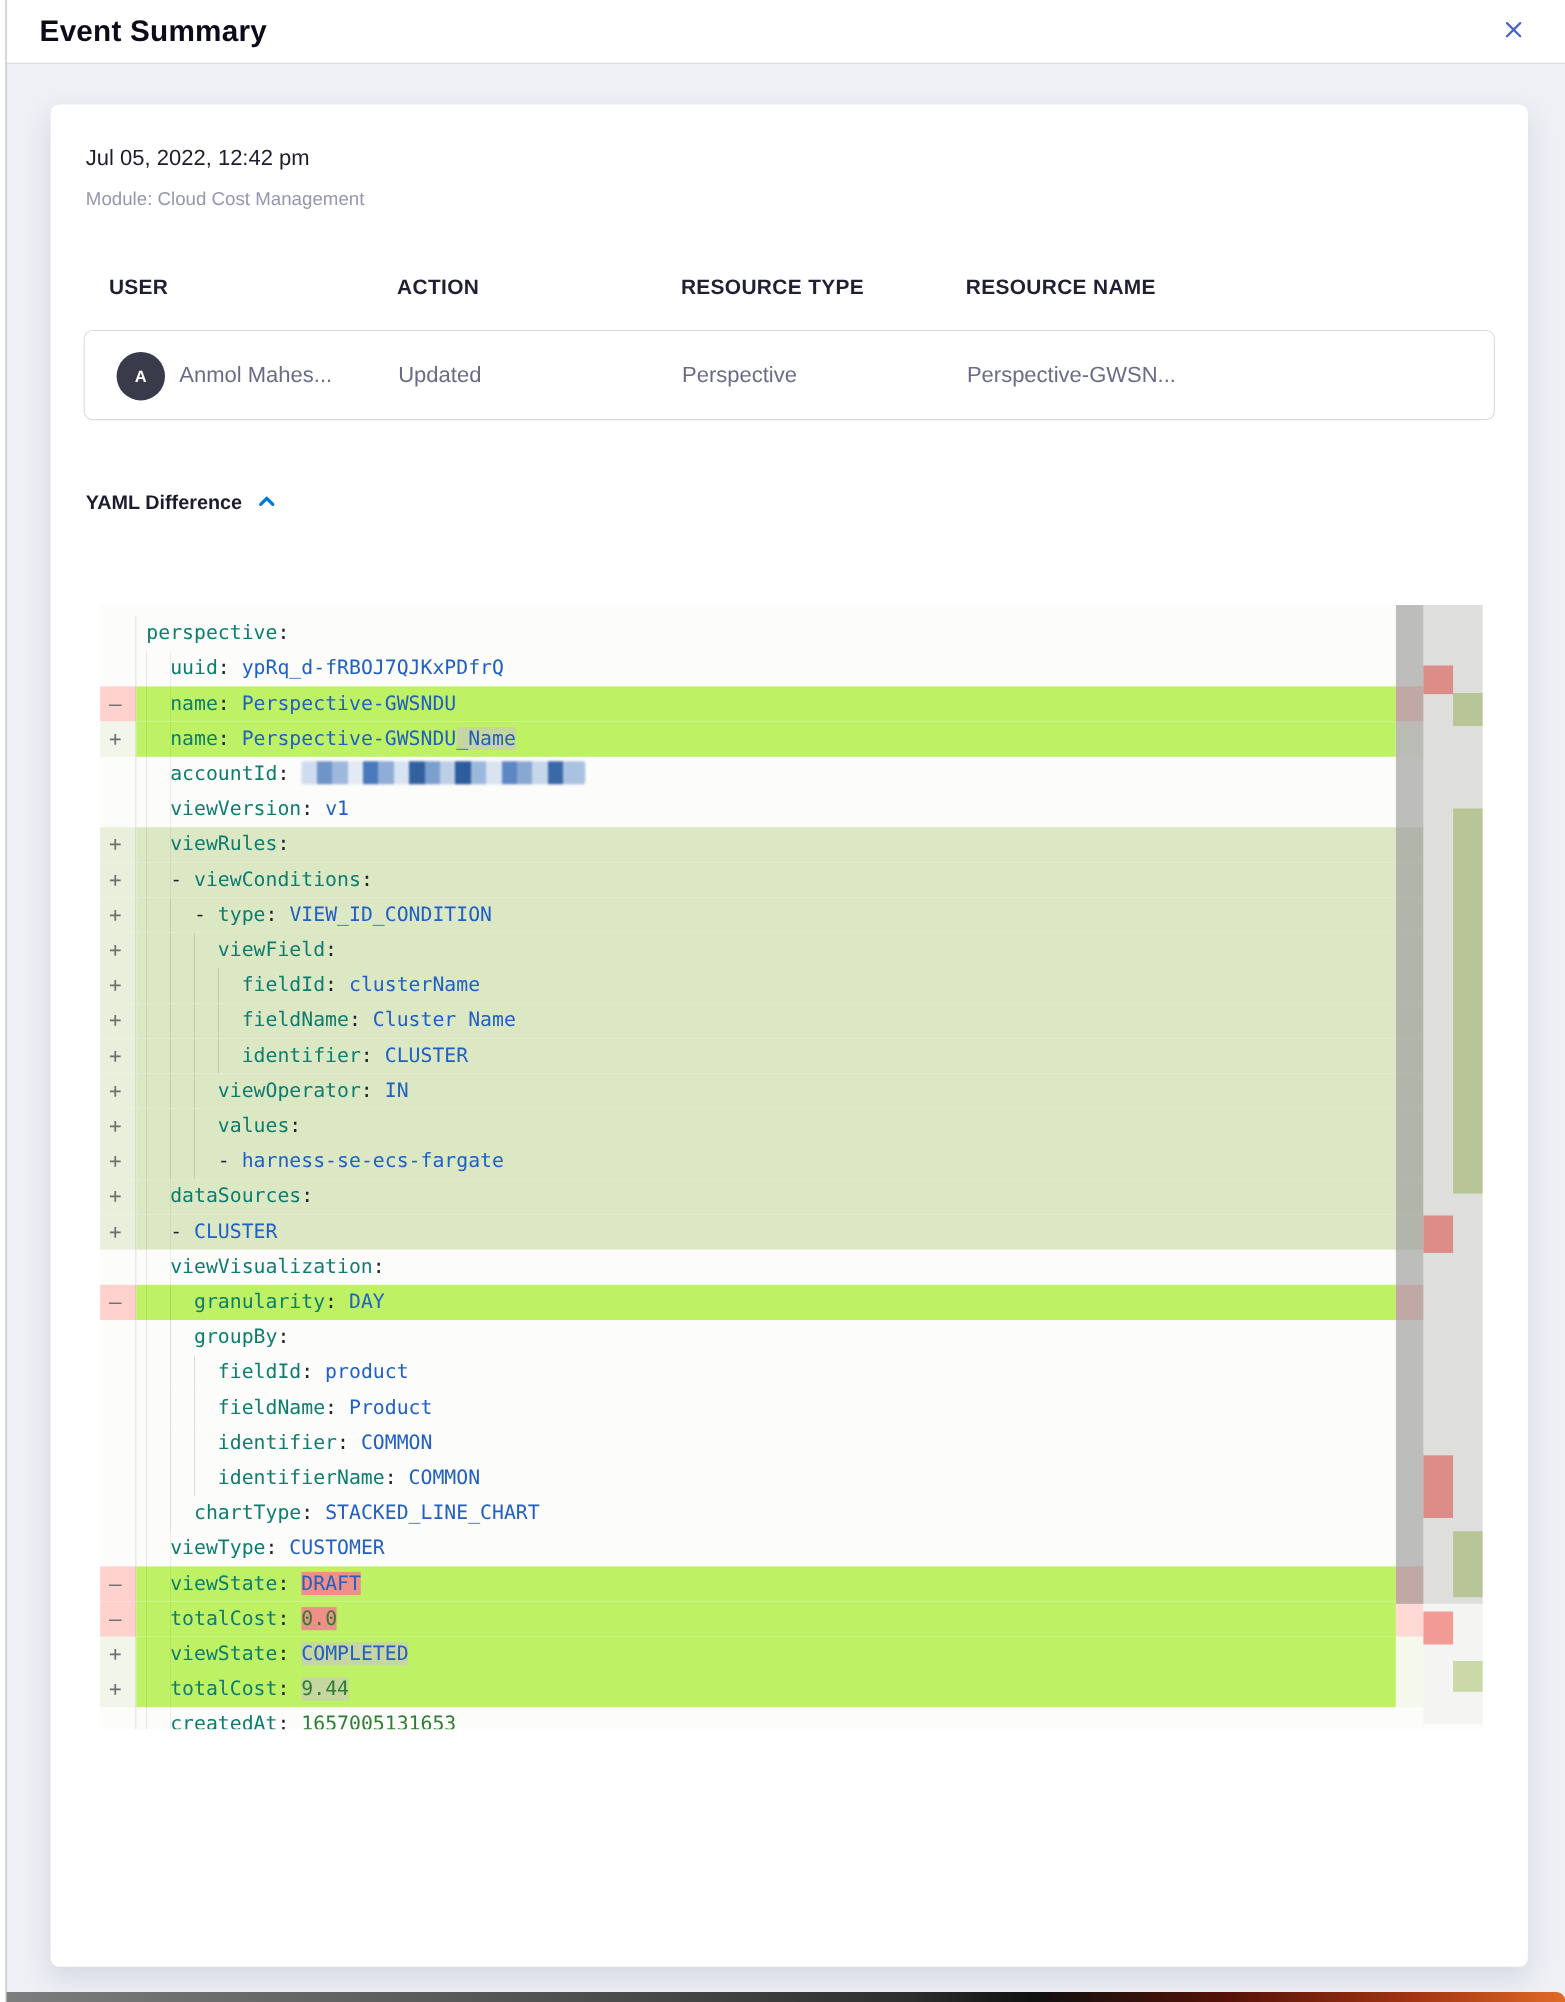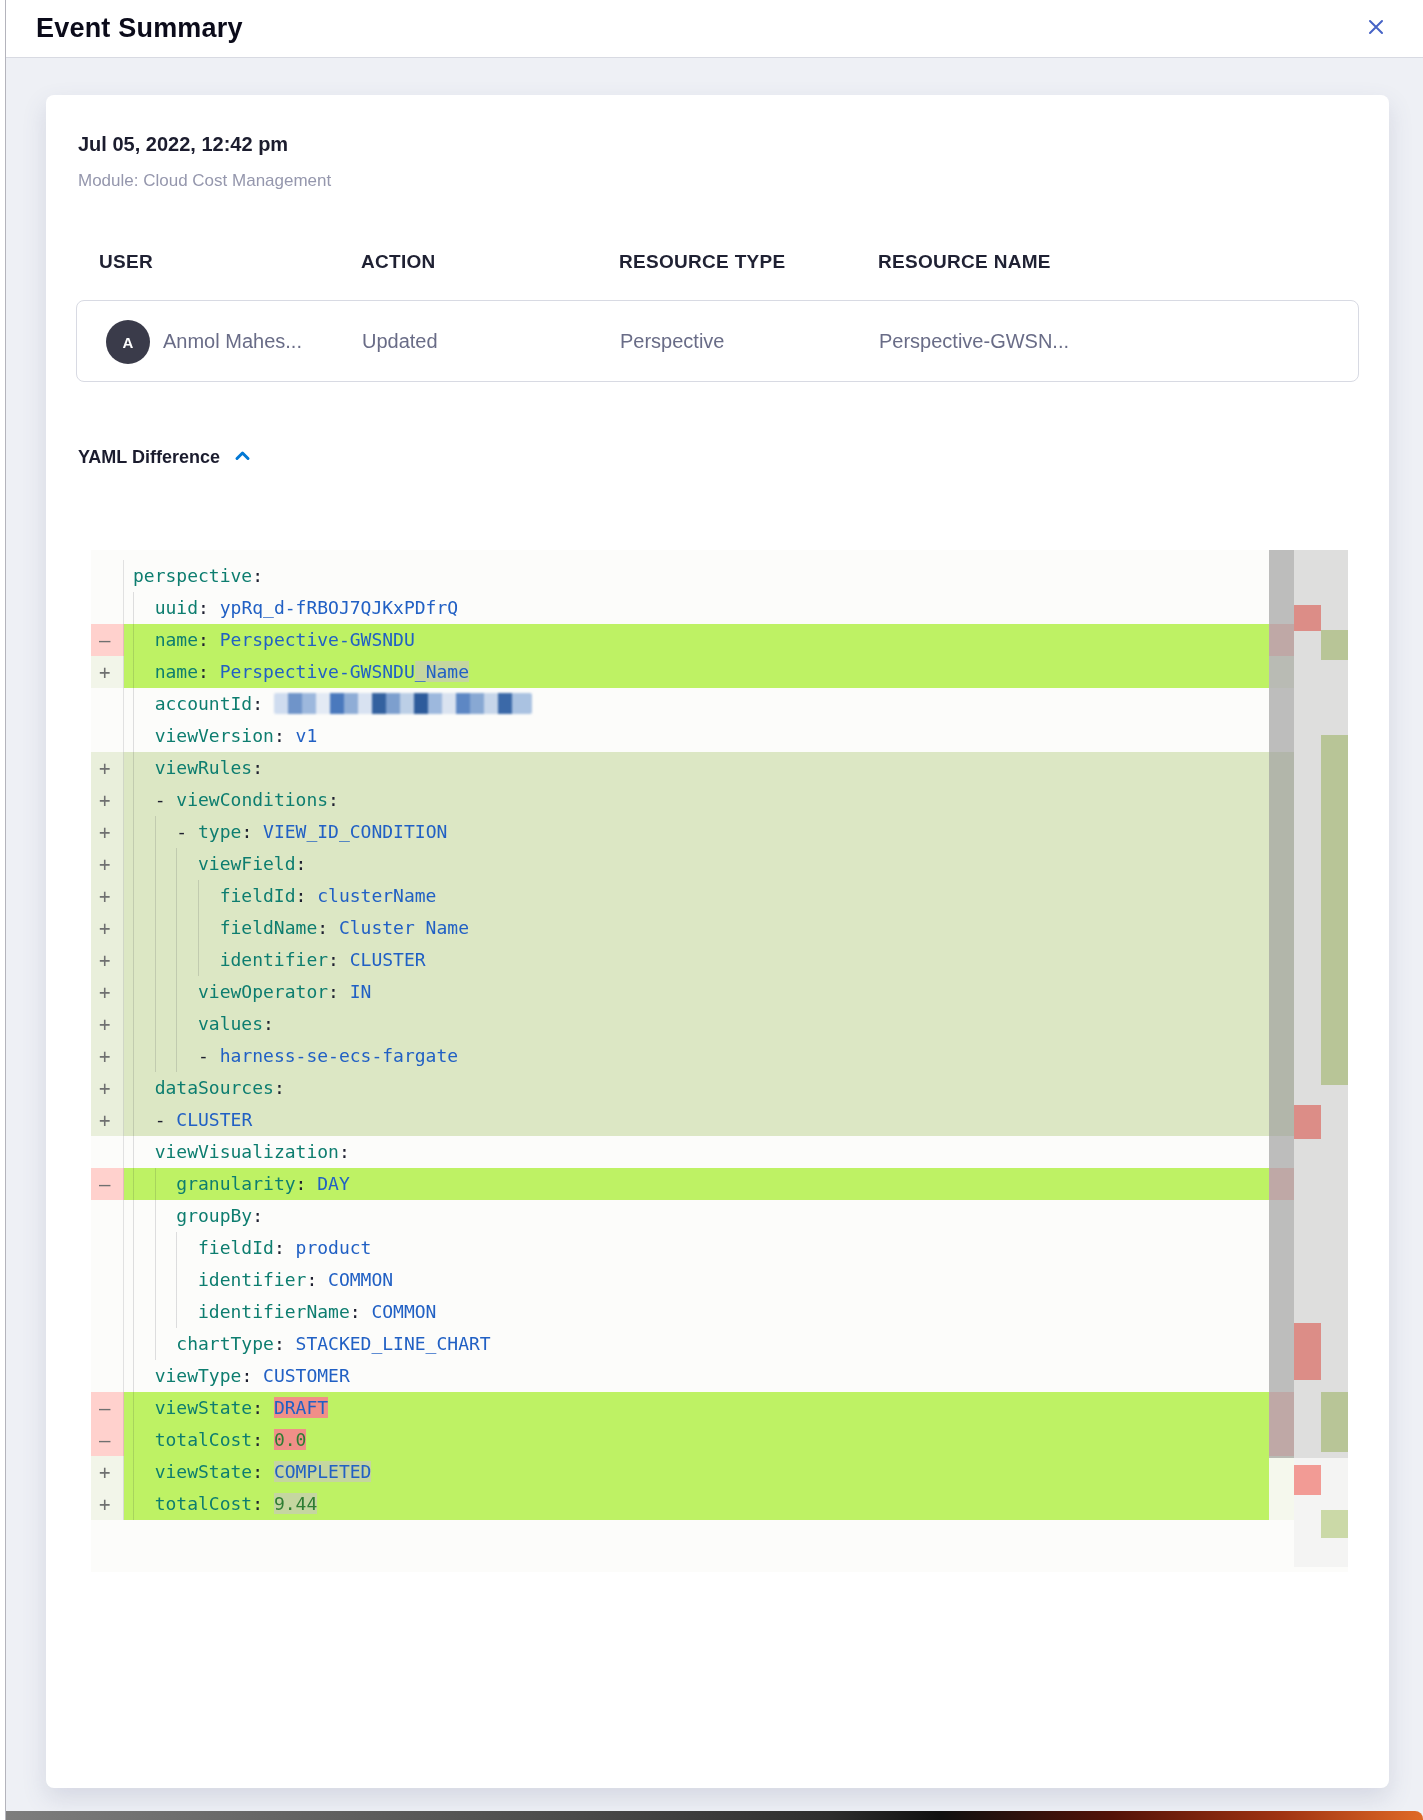--- a/index.html
+++ b/index.html
@@ -3,21 +3,21 @@
 <meta charset="utf-8">
 <style>
   html,body{margin:0;padding:0;}
   body{width:1423px;height:1820px;background:#ffffff;font-family:"Liberation Sans",sans-serif;position:relative;overflow:hidden;}
   .edge-line{position:absolute;left:5px;top:0;bottom:0;width:1px;background:#b4b4bc;z-index:5;}
   .drawer{position:absolute;left:6px;top:0;right:0;bottom:0;background:#eef0f5;padding-left:28px;}
   .topbar{position:absolute;left:0;top:0;right:0;height:58px;background:#ffffff;border-bottom:1px solid #d8dae2;display:flex;align-items:center;justify-content:space-between;padding:0 30px;box-sizing:border-box;z-index:2;}
   .title{font-size:27px;font-weight:bold;color:#0b0b1a;letter-spacing:.2px;}
   .close-btn{width:34px;height:34px;display:flex;align-items:center;justify-content:center;cursor:pointer;background:none;border:none;padding:0;}
   .card{position:absolute;left:40px;top:95px;width:1343px;height:1693px;background:#ffffff;border-radius:8px;box-shadow:0 10px 24px rgba(80,90,130,.16);}
-  .date{position:absolute;left:32px;top:38px;font-size:20px;font-weight:bold;color:#1b1c2e;}
+  .date{position:absolute;left:32px;top:38px;font-size:20px;font-weight:normal;color:#1b1c2e;}
   .module{position:absolute;left:32px;top:76px;font-size:17px;color:#9597ad;font-weight:500;}
   .thead{position:absolute;top:156px;left:0;right:0;height:20px;}
   .th{position:absolute;font-size:19px;font-weight:bold;color:#1f2133;letter-spacing:.3px;}
   .th.c0{left:53px}.th.c1{left:315px}.th.c2{left:573px}.th.c3{left:832px}
   .rowbox{position:absolute;left:30px;top:205px;width:1283px;height:82px;border:1px solid #d8dae3;border-radius:8px;box-sizing:border-box;background:#fff;cursor:pointer;}
   .avatar{position:absolute;left:29px;top:19px;width:44px;height:44px;border-radius:50%;background:#3a3b4a;color:#fff;font-size:15px;font-weight:bold;display:flex;align-items:center;justify-content:center;}
   .cell{position:absolute;top:0;height:80px;display:flex;align-items:center;font-size:20px;color:#696c87;}
   .cell.u{left:86px}.cell.a{left:285px}.cell.rt{left:543px}.cell.rn{left:802px}
   .yaml-head{position:absolute;left:32px;top:328px;display:flex;align-items:center;gap:14px;margin-top:24px;}
   .yaml-label{font-size:18px;font-weight:600;color:#1b1c2e;}
@@ -201,20 +201,25 @@
             <span class="code"><span class="ind" style="width: 4ch;"></span><span class="t-k">groupBy</span><span class="t-p">:</span></span>
             <span class="rz"></span>
           </div>
           <div class="dl bg-n">
             <span class="gut"></span>
             <span class="code"><span class="ind" style="width: 6ch;"></span><span class="t-k">fieldId</span><span class="t-p">: </span><span class="t-v">product</span></span>
             <span class="rz"></span>
           </div>
           <div class="dl bg-n">
             <span class="gut"></span>
+            <span class="code"><span class="ind" style="width: 6ch;"></span><span class="t-k">fieldName</span><span class="t-p">: </span><span class="t-v">Product</span></span>
+            <span class="rz"></span>
+          </div>
+          <div class="dl bg-n">
+            <span class="gut"></span>
             <span class="code"><span class="ind" style="width: 6ch;"></span><span class="t-k">identifier</span><span class="t-p">: </span><span class="t-v">COMMON</span></span>
             <span class="rz"></span>
           </div>
           <div class="dl bg-n">
             <span class="gut"></span>
             <span class="code"><span class="ind" style="width: 6ch;"></span><span class="t-k">identifierName</span><span class="t-p">: </span><span class="t-v">COMMON</span></span>
             <span class="rz"></span>
           </div>
           <div class="dl bg-n">
             <span class="gut"></span>
@@ -237,20 +242,25 @@
             <span class="rz"></span>
           </div>
           <div class="dl bg-ac">
             <span class="gut">+</span>
             <span class="code"><span class="ind" style="width: 2ch;"></span><span class="t-k">viewState</span><span class="t-p">: </span><span class="t-vg">COMPLETED</span></span>
             <span class="rz"></span>
           </div>
           <div class="dl bg-ac">
             <span class="gut">+</span>
             <span class="code"><span class="ind" style="width: 2ch;"></span><span class="t-k">totalCost</span><span class="t-p">: </span><span class="t-ng">9.44</span></span>
+            <span class="rz"></span>
+          </div>
+          <div class="dl bg-n">
+            <span class="gut"></span>
+            <span class="code"><span class="ind" style="width: 2ch;"></span><span class="t-k">createdAt</span><span class="t-p">: </span><span class="t-n">1657005131653</span></span>
             <span class="rz"></span>
           </div>
         </div>
       <div class="thumb"></div>
       <div class="ruler">
         <i class="mk del" style="top: 55px; height: 26px; background: rgb(242, 155, 149);"></i>
           <i class="mk add" style="top: 80px; height: 30px; background: rgb(203, 217, 167);"></i>
           <i class="mk add" style="top: 185px; height: 350px; background: rgb(203, 217, 167);"></i>
           <i class="mk del" style="top: 555px; height: 34px; background: rgb(242, 155, 149);"></i>
           <i class="mk del" style="top: 773px; height: 57px; background: rgb(242, 155, 149);"></i>

